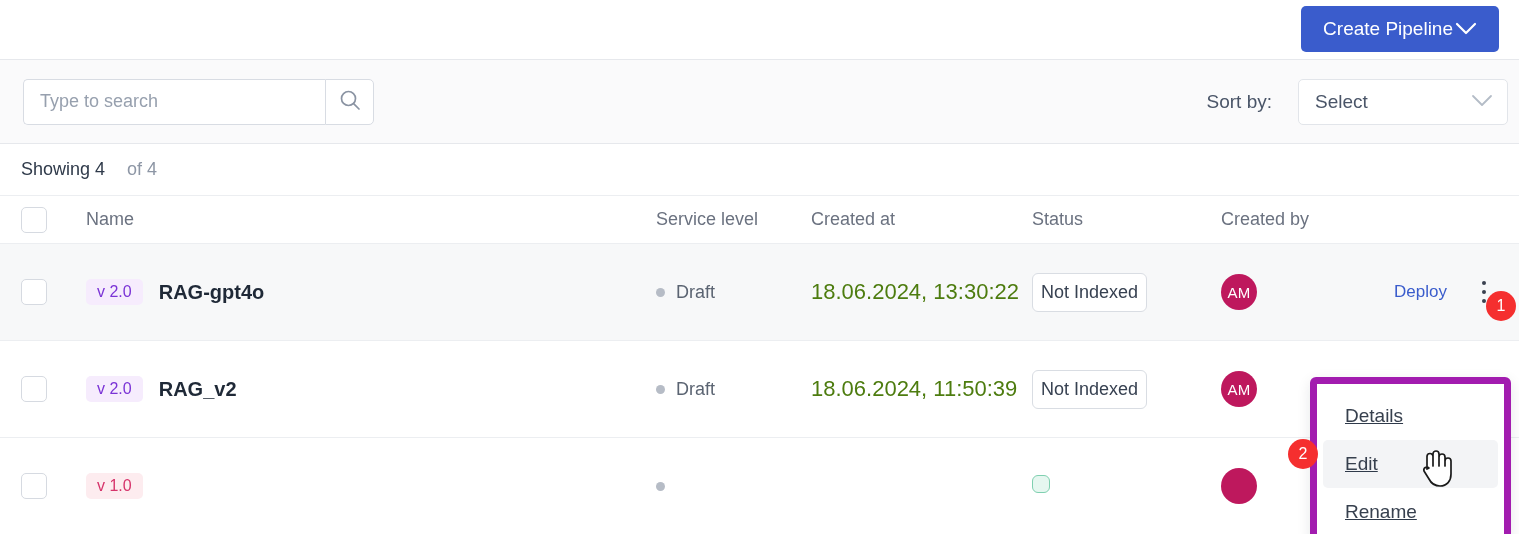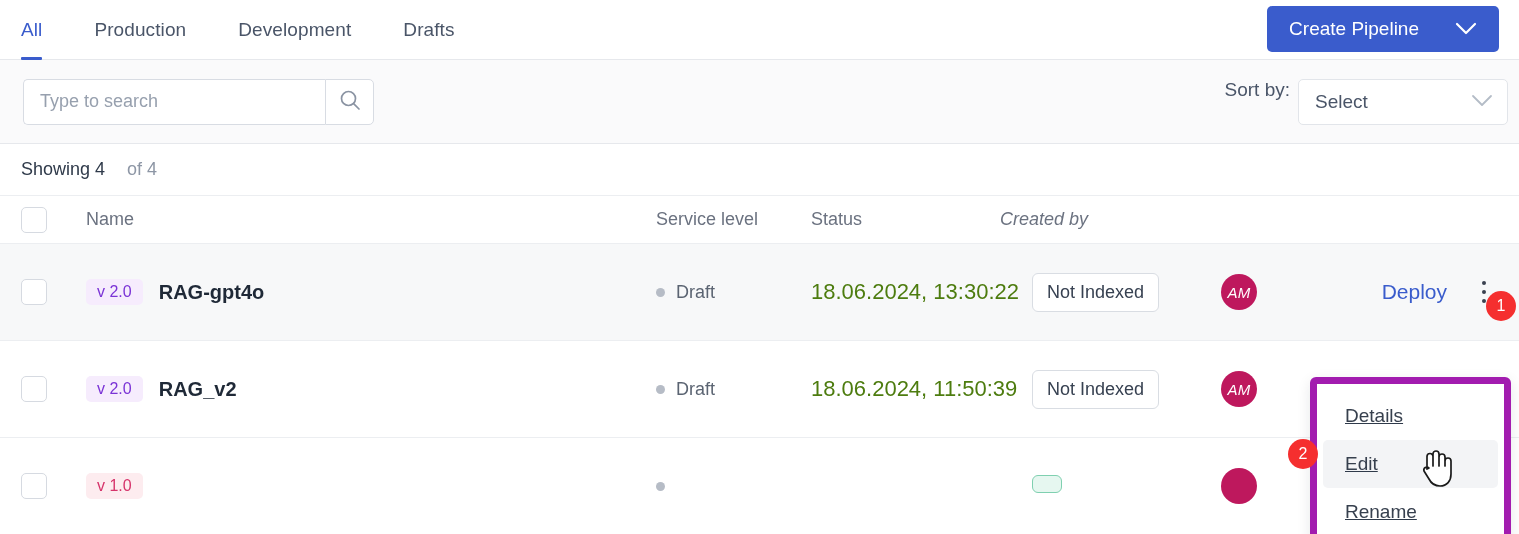--- a/index.html
+++ b/index.html
@@ -57,21 +57,21 @@
     height: 46px;
     background: #3a5ccc;
     color: #ffffff;
     border: none;
     border-radius: 5px;
     font-size: 19px;
     font-family: "Liberation Sans", sans-serif;
     padding: 0 22px;
     display: flex;
     align-items: center;
-    gap: 36px;
+    gap: 2px;
     cursor: pointer;
   }
   .create-btn .chev { display: inline-flex; }
 
   
   .toolbar {
     position: relative;
     height: 84px;
     background: #fafafb;
     border-bottom: 1px solid #e6e8ec;
@@ -109,22 +109,22 @@
     align-items: center;
     justify-content: center;
     cursor: pointer;
     padding: 0;
   }
 
   .sort-area {
     position: absolute;
     right: 11px;
     display: flex;
-    align-items: flex-start;
-    gap: 8px;
+    align-items: center;
+    gap: 26px;
   }
   .sort-label { font-size: 19px; color: #4a5568; }
   .select-box {
     width: 210px;
     height: 46px;
     border: 1px solid #e2e5ea;
     border-radius: 5px;
     background: #ffffff;
     display: flex;
     align-items: center;
@@ -169,21 +169,21 @@
     width: 26px; height: 26px;
     border: 1px solid #d6dae1;
     border-radius: 5px;
     background: #ffffff;
     cursor: pointer;
   }
   .cell-name { flex: 0 0 562px; display: flex; align-items: center; gap: 16px; }
   .cell-service { flex: 0 0 147px; display: flex; align-items: center; gap: 11px; }
   .cell-created { flex: 0 0 213px; }
   .cell-status { flex: 0 0 181px; }
-  .cell-by { flex: 0 0 130px; font-style: italic; }
+  .cell-by { flex: 0 0 130px; }
   .cell-actions { flex: 1 1 auto; display: flex; align-items: center; justify-content: flex-end; padding-right: 24px; gap: 26px; }
 
   .col-head { font-size: 18px; color: #6b7280; }
 
   .ver-badge {
     background: #f6ecfd;
     color: #7b34d6;
     font-size: 16px;
     border-radius: 5px;
     padding: 5px 11px;
@@ -194,21 +194,21 @@
   .pipe-name { font-size: 20px; font-weight: bold; color: #1f2937; }
 
   .dot { width: 9px; height: 9px; border-radius: 50%; background: #b6bcc6; display: inline-block; }
   .svc-text { font-size: 18px; color: #5b6472; }
   .date-text { font-size: 22px; color: #4d7c0f; }
 
   .status-pill {
     display: inline-block;
     border: 1px solid #d9dde3;
     border-radius: 6px;
-    padding: 8px 14px;
+    padding: 8px 8px;
     font-size: 18px;
     color: #374151;
     background: #ffffff;
   }
   .status-pill.green {
     border-color: #7fd0b0;
     background: #e6f7f0;
     color: #1f7a5a;
   }
 
@@ -217,21 +217,21 @@
     border-radius: 50%;
     background: #be185d;
     color: #ffffff;
     font-size: 15px;
     display: flex;
     align-items: center;
     justify-content: center;
     letter-spacing: 0.3px;
   }
 
-  .deploy-link { font-size: 21px; color: #3a5ccc; cursor: pointer; }
+  .deploy-link { font-size: 17px; color: #3a5ccc; cursor: pointer; }
   .kebab {
     width: 22px; height: 30px;
     display: flex; flex-direction: column;
     align-items: center; justify-content: center;
     gap: 5px;
     cursor: pointer;
   }
   .kebab i { width: 4px; height: 4px; border-radius: 50%; background: #3a4150; display: block; }
 
   
@@ -284,34 +284,20 @@
     z-index: 60;
     pointer-events: none;
   }
 </style>
 </head>
 <body>
 
 <div class="app">
 
   <div class="tabbar">
-    <div class="tabs">
-      <div class="tab active">
-        <span>All</span>
-      </div>
-      <div class="tab">
-        <span>Production</span>
-      </div>
-      <div class="tab">
-        <span>Development</span>
-      </div>
-      <div class="tab">
-        <span>Drafts</span>
-      </div>
-    </div>
 
     <button class="create-btn">
       <span>Create Pipeline</span>
       <span class="chev">
         <svg width="22" height="14" viewBox="0 0 22 14">
             <path d="M2 2 L11 11 L20 2" fill="none" stroke="#ffffff" stroke-width="2.2" stroke-linecap="round" stroke-linejoin="round"></path>
           </svg>
       </span>
     </button>
   </div>
@@ -348,20 +334,21 @@
   </div>
 
   <div class="table">
 
     <div class="row header">
       <div class="cell-check">
         <div class="checkbox"></div>
       </div>
       <div class="cell-name col-head">Name</div>
       <div class="cell-service col-head">Service level</div>
+      <div class="cell-created col-head">Created at</div>
       <div class="cell-status col-head">Status</div>
       <div class="cell-by col-head">Created by</div>
       <div class="cell-actions"></div>
     </div>
 
     <div class="row hover">
       <div class="cell-check">
         <div class="checkbox"></div>
       </div>
       <div class="cell-name">

